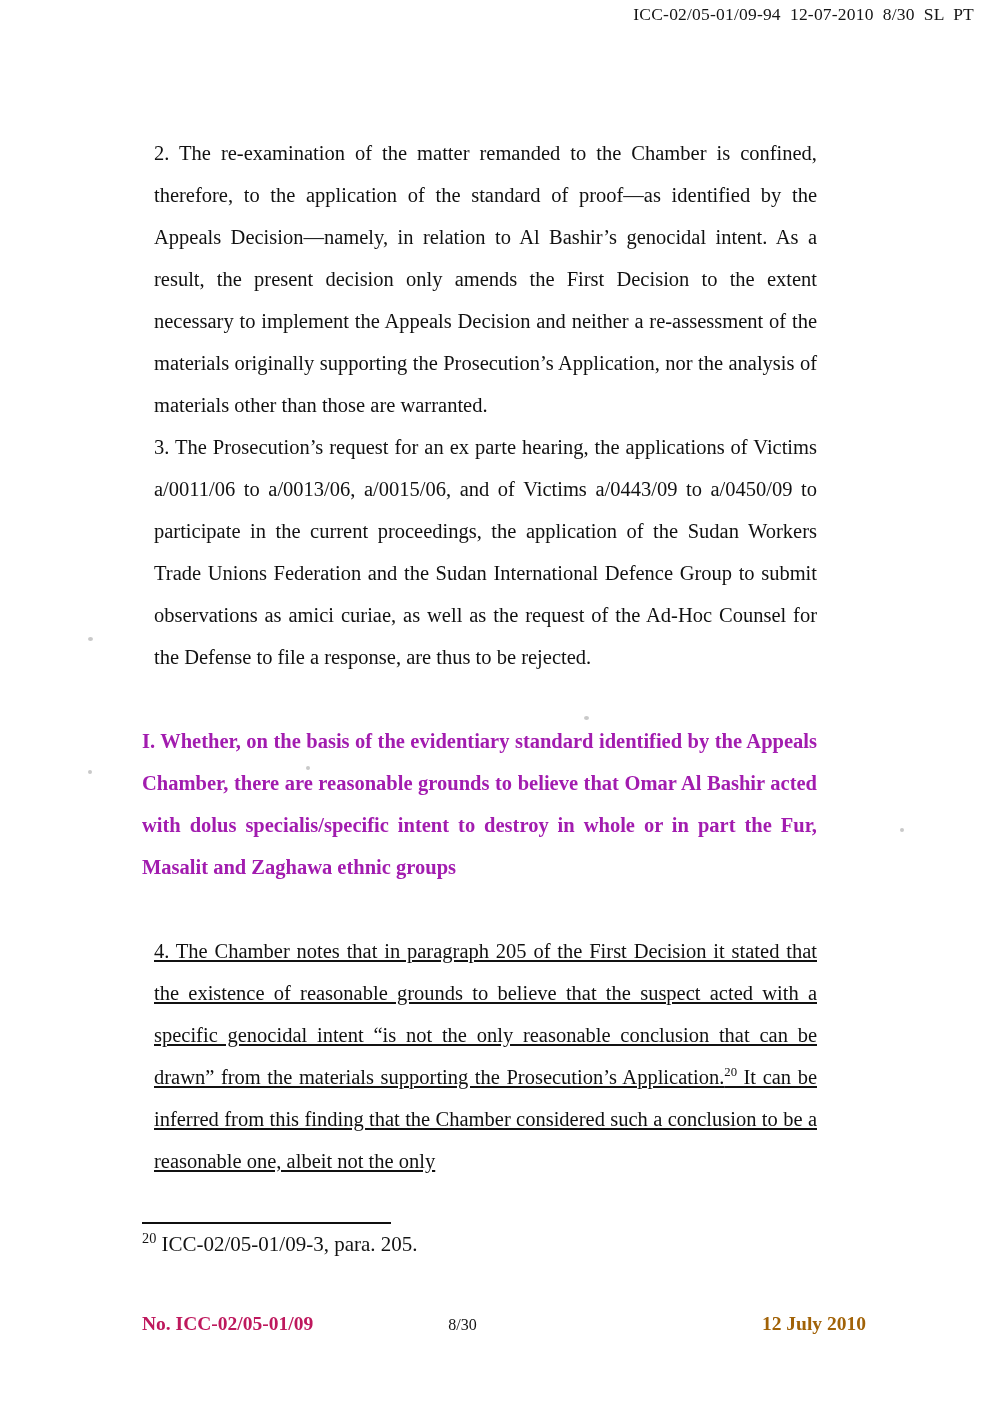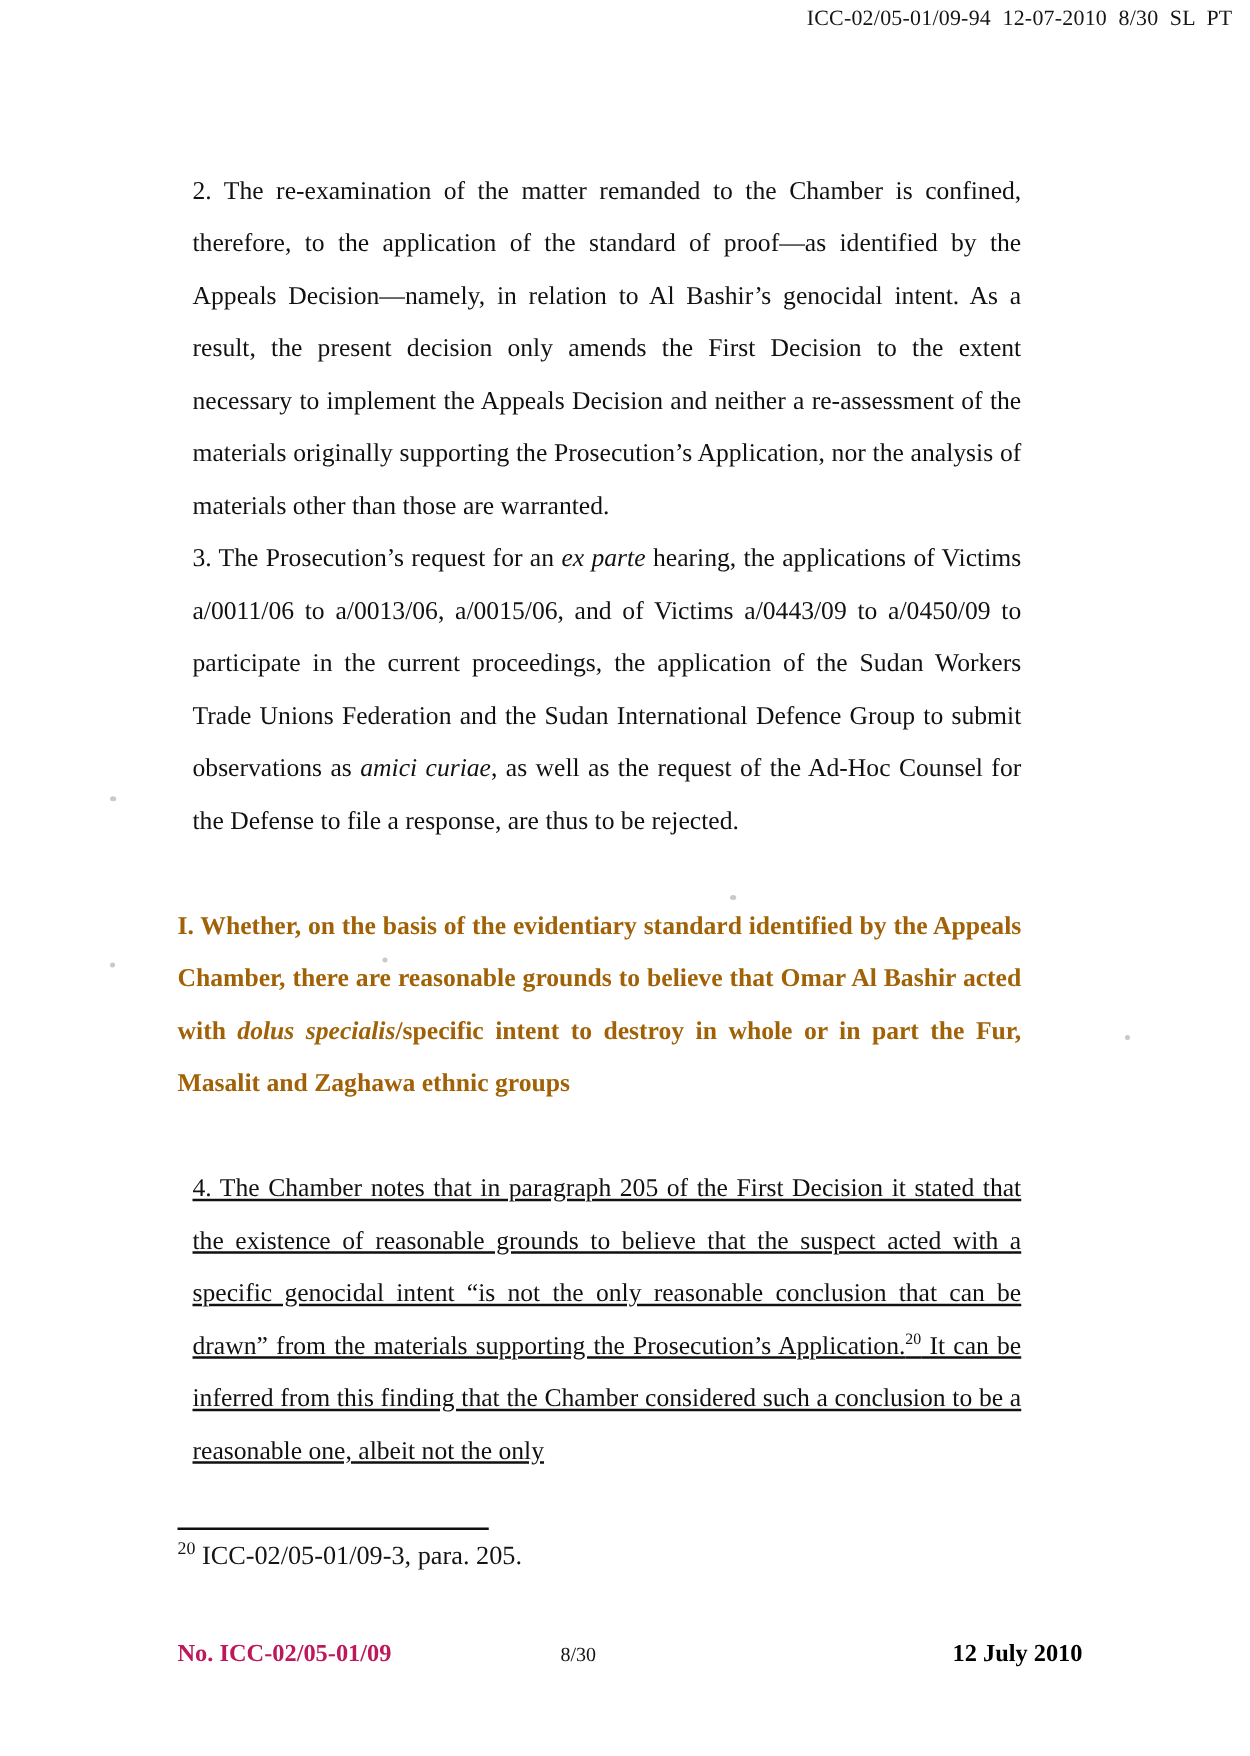--- a/index.html
+++ b/index.html
@@ -21,21 +21,21 @@
     box-sizing: border-box;
   }
 
   
   .doc-header {
     position: absolute;
     top: 4px;
     left: 0;
     width: 100%;
     text-align: right;
-    padding-right: 14px;
+    padding-right: 26px;
     box-sizing: border-box;
     font-size: 17.5px;
     letter-spacing: 0.2px;
     white-space: pre;
     color: #151515;
   }
 
   
   .content {
     position: absolute;
@@ -56,24 +56,24 @@
   }
   p.body-par:last-child { margin-bottom: 0; text-decoration: underline; }
 
   h2.section-heading {
     margin: 42px 0 42px 0;
     font-size: 20.5px;
     line-height: 42px;
     font-weight: bold;
     text-align: justify;
     text-justify: inter-word;
-    color: #a16207;
+    color: #a21caf;
   }
 
-  .ital { font-style: italic; }
+  .ital { }
   sup.fnref {
     font-size: 0.62em;
     vertical-align: super;
     line-height: 0;
   }
 
   
   .footnote-area {
     position: absolute;
     left: 142px;
@@ -117,21 +117,21 @@
     flex: 1;
     text-align: center;
     font-size: 16px;
     font-weight: normal;
     color: #141414;
     padding-right: 150px;
   }
   .footer-right {
     font-weight: bold;
     white-space: nowrap;
-    color: #000000;
+    color: #a16207;
   }
 
   
   .speckle {
     position: absolute;
     background: #c9c9c9;
     border-radius: 50%;
     pointer-events: none;
   }
 </style>

